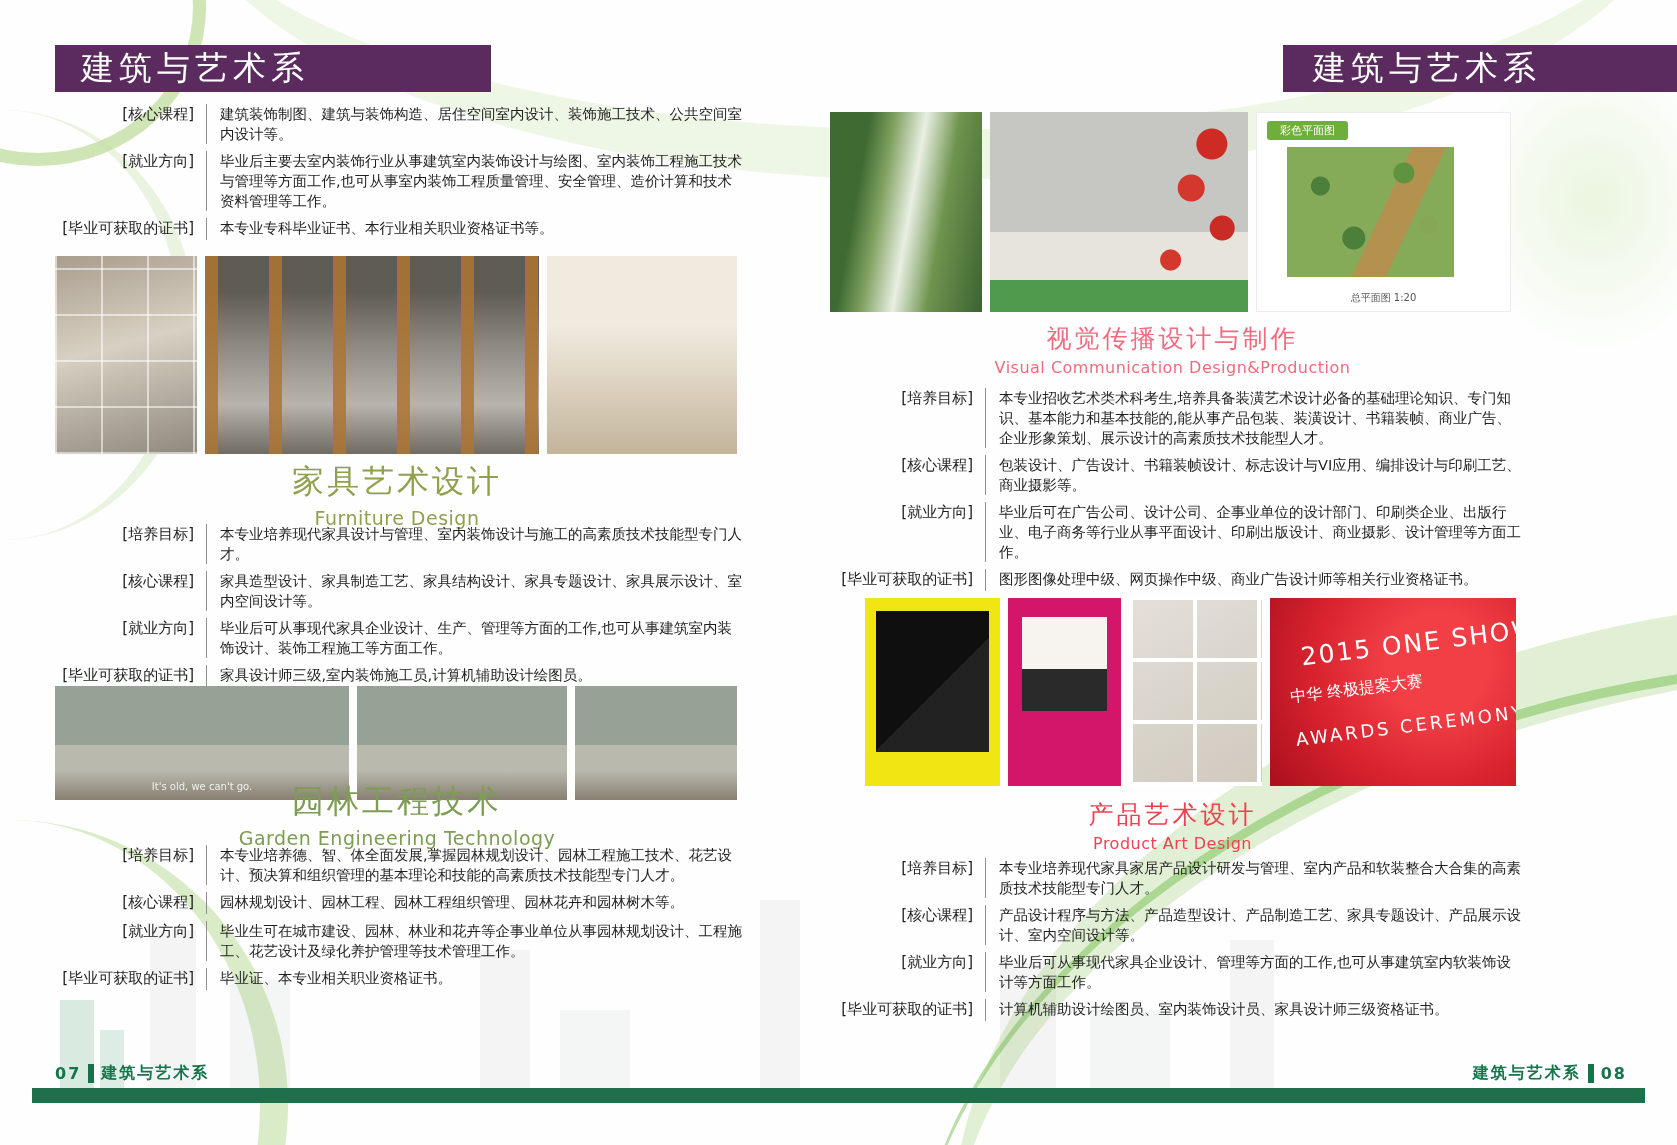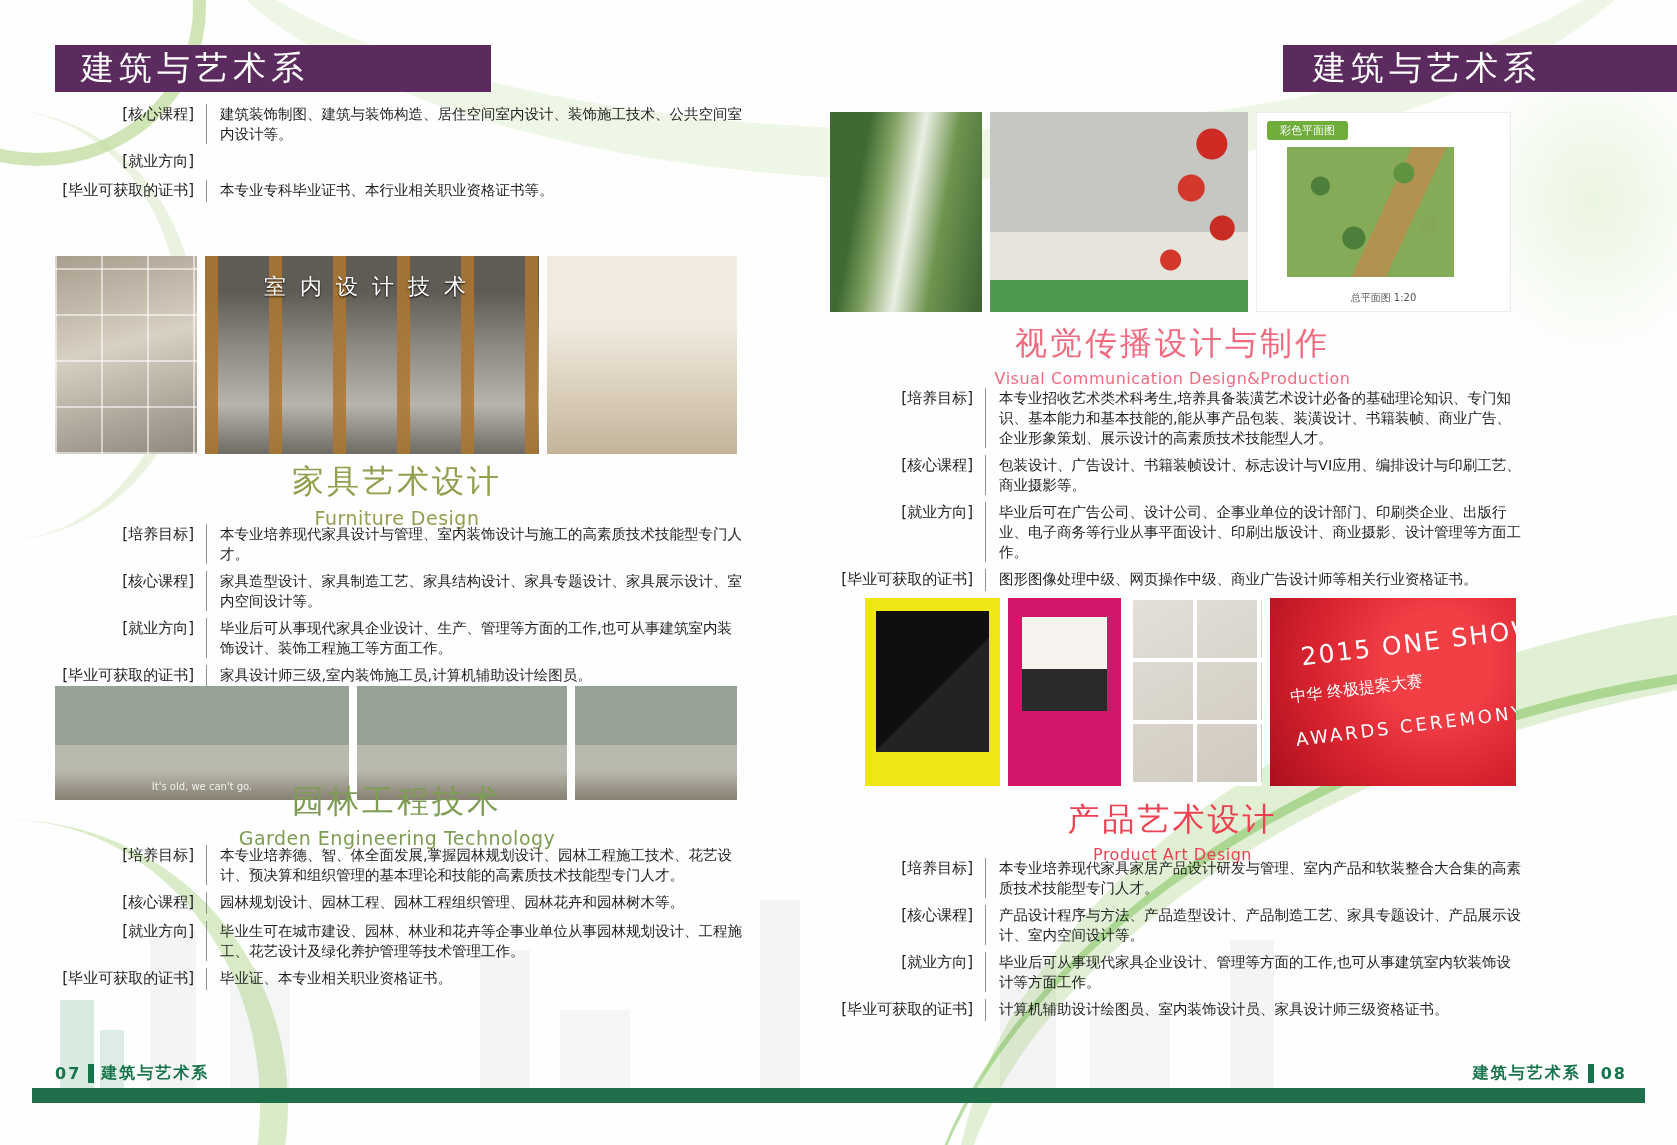--- a/index.html
+++ b/index.html
@@ -24,21 +24,21 @@
   .rows-l .lbl{flex:0 0 166px;}
   .rows-r .lbl{flex:0 0 152px;}
   .txt{flex:1;border-left:1.5px solid #8f8f8f;padding-left:13px;font-size:14.5px;
        line-height:1.38;color:#1f1f1f;}
   
   .sechead{position:absolute;text-align:center;}
   .sechead .cn{font-size:32px;letter-spacing:3px;}
   .sechead .en{font-size:19px;margin-top:3px;letter-spacing:.5px;}
   .g1{color:var(--title_green_1);} .g2{color:var(--title_green_2);}
   .pk{color:var(--title_pink);} .rd{color:var(--title_red);}
-  .sechead.small .cn{font-size:32px;font-family:Liberation Serif, serif;} .sechead.small .en{font-size:16px;}
+  .sechead.small .cn{font-size:25px;font-family:Liberation Serif, serif;} .sechead.small .en{font-size:16px;}
   
   .photorow{position:absolute;display:flex;gap:8px;}
   .ph{position:relative;height:100%;overflow:hidden;background:#ccc;flex:0 0 auto;}
   .ph-collage{background:
      repeating-linear-gradient(0deg,rgba(255,255,255,.55) 0 2px,transparent 2px 46px),
      repeating-linear-gradient(90deg,rgba(255,255,255,.55) 0 2px,transparent 2px 46px),
      linear-gradient(165deg,#a99d8d,#d8d0c2 45%,#8f887d);}
   .ph-studio{background:linear-gradient(180deg,#5f5b55 0 18%,#8d8880 45%,#b8b3ab 75%,#6f6a62);}
   .wood{position:absolute;inset:0;background:repeating-linear-gradient(90deg,
         rgba(173,118,48,.85) 0 13px,transparent 13px 64px);}
@@ -120,32 +120,32 @@
     <span>建筑与艺术系</span>
   </div>
 
   <div class="rows rows-l" style="left:40px;top:104px;width:702px;">
     <div class="row">
       <div class="lbl">[核心课程]</div>
       <div class="txt">建筑装饰制图、建筑与装饰构造、居住空间室内设计、装饰施工技术、公共空间室内设计等。</div>
     </div>
     <div class="row">
       <div class="lbl">[就业方向]</div>
+      <div class="txt">毕业后主要去室内装饰行业从事建筑室内装饰设计与绘图、室内装饰工程施工技术与管理等方面工作,也可从事室内装饰工程质量管理、安全管理、造价计算和技术资料管理等工作。</div>
     </div>
     <div class="row">
       <div class="lbl">[毕业可获取的证书]</div>
       <div class="txt">本专业专科毕业证书、本行业相关职业资格证书等。</div>
     </div>
   </div>
 
   <div class="photorow" style="left:55px;top:256px;width:684px;height:198px;">
     <div class="ph ph-collage" style="width:142px;"></div>
     <div class="ph ph-studio" style="width:334px;">
       <div class="wood"></div>
-      <div class="studio-sign">室内设计技术</div>
     </div>
     <div class="ph ph-ladder" style="width:190px;"></div>
   </div>
 
   <div class="sechead" style="left:55px;top:460px;width:684px;">
     <div class="cn g1">家具艺术设计</div>
     <div class="en g1">Furniture Design</div>
   </div>
   <div class="rows rows-l" style="left:40px;top:524px;width:702px;">
     <div class="row">

